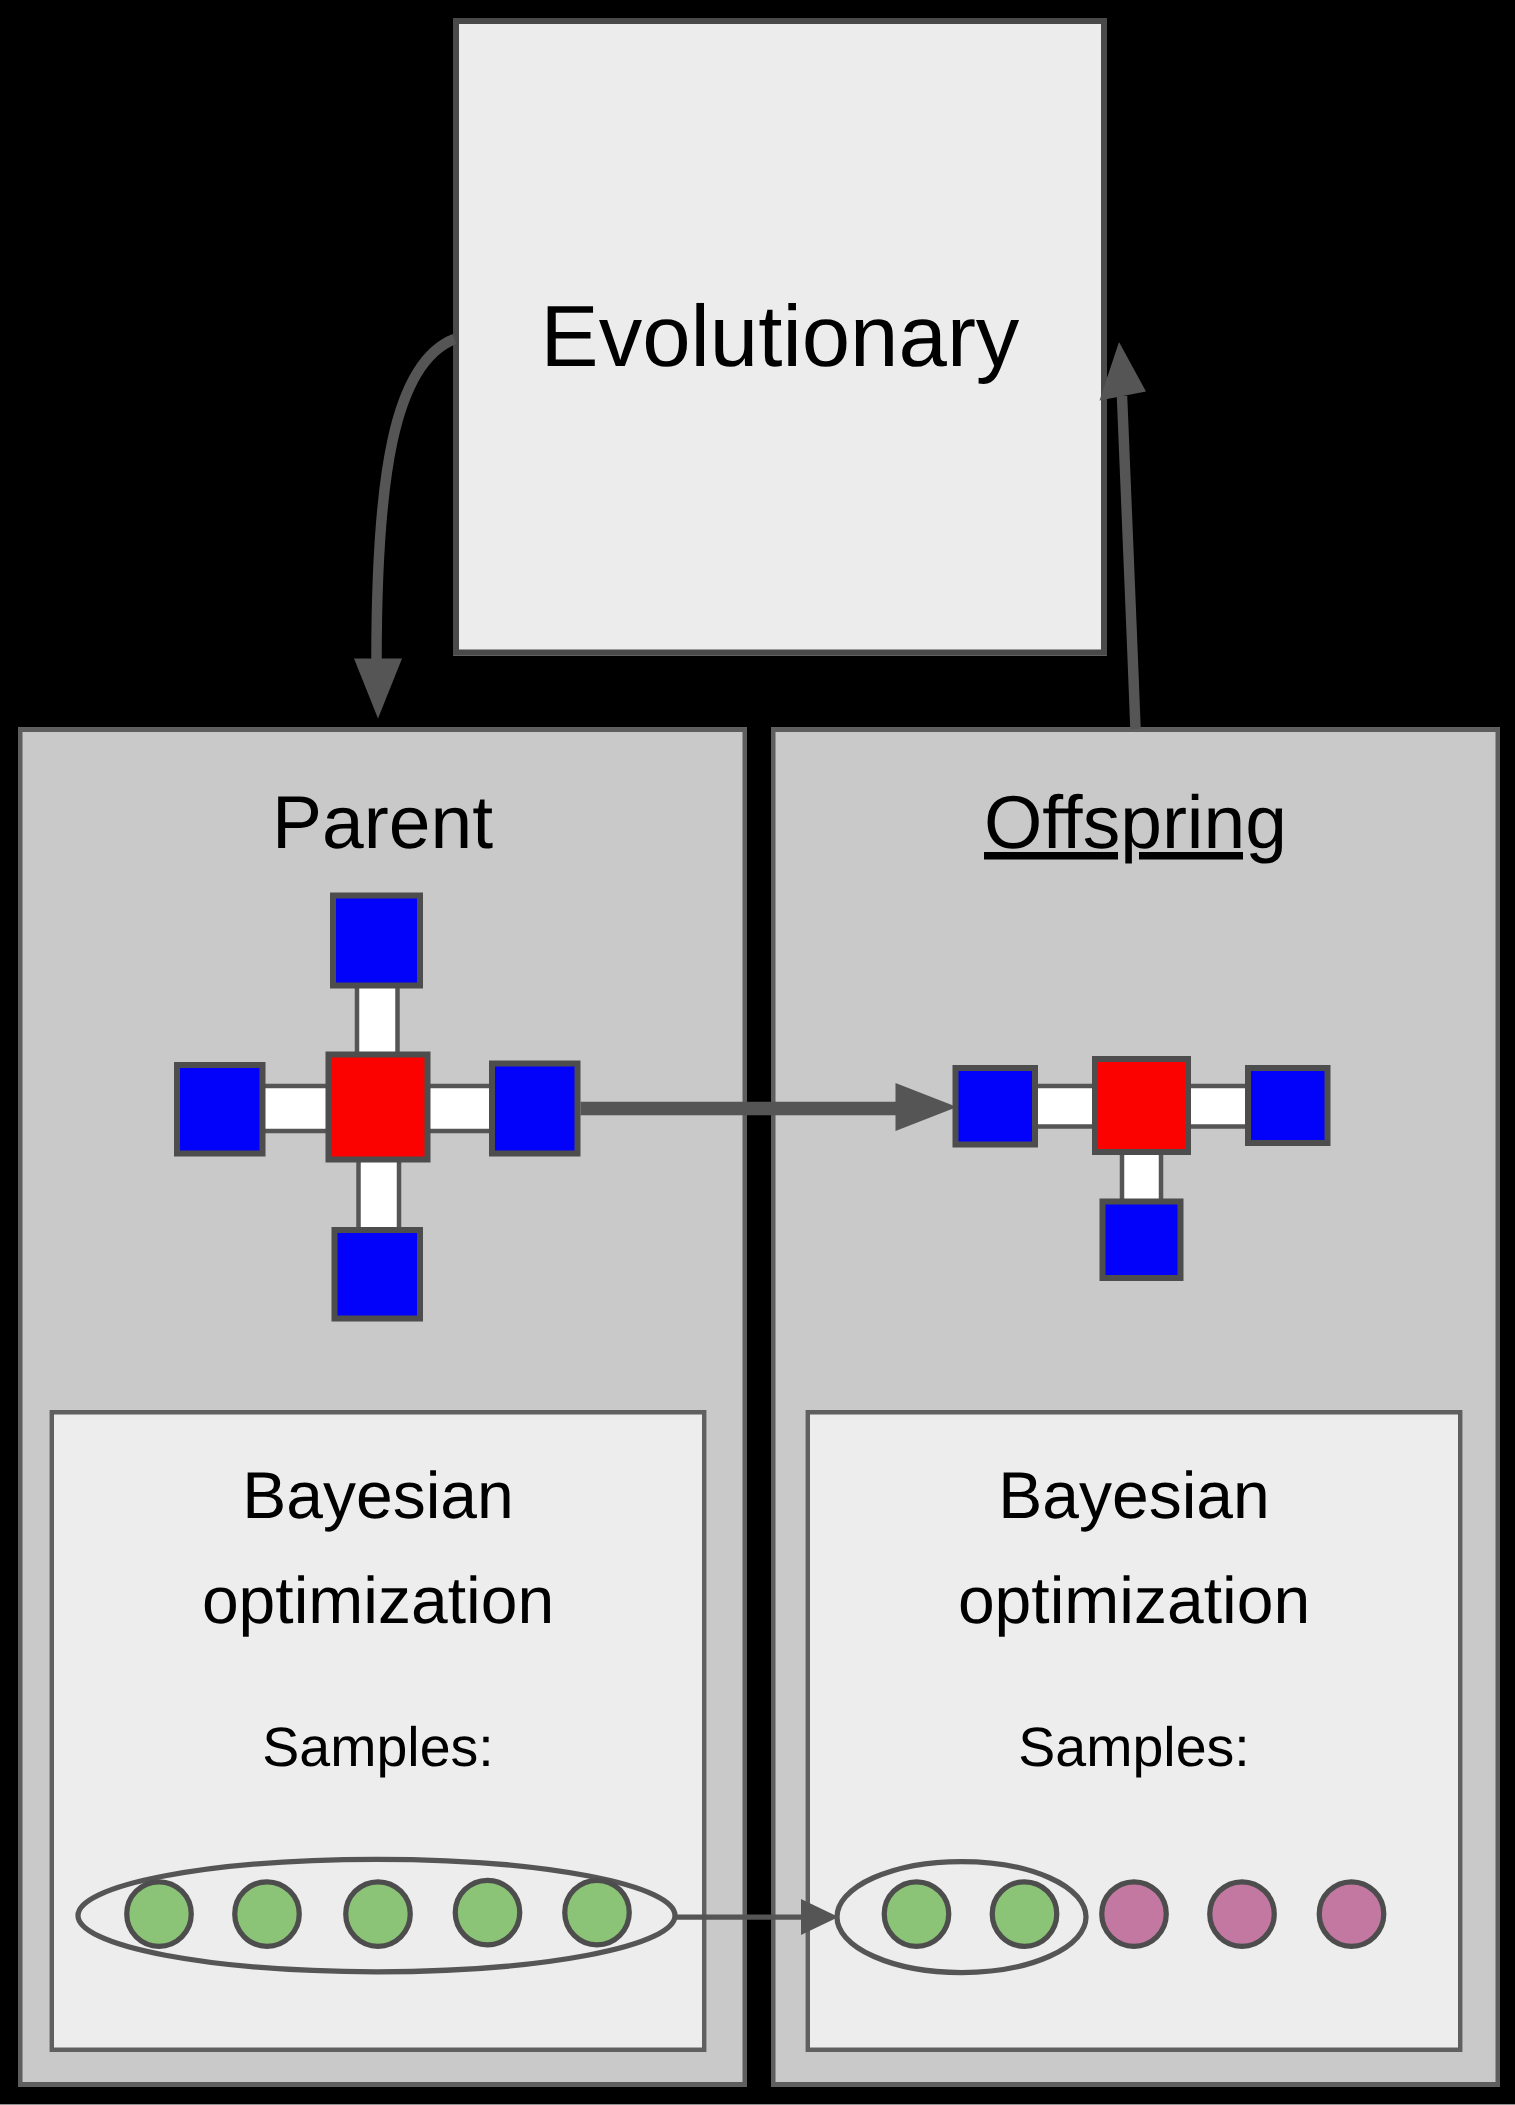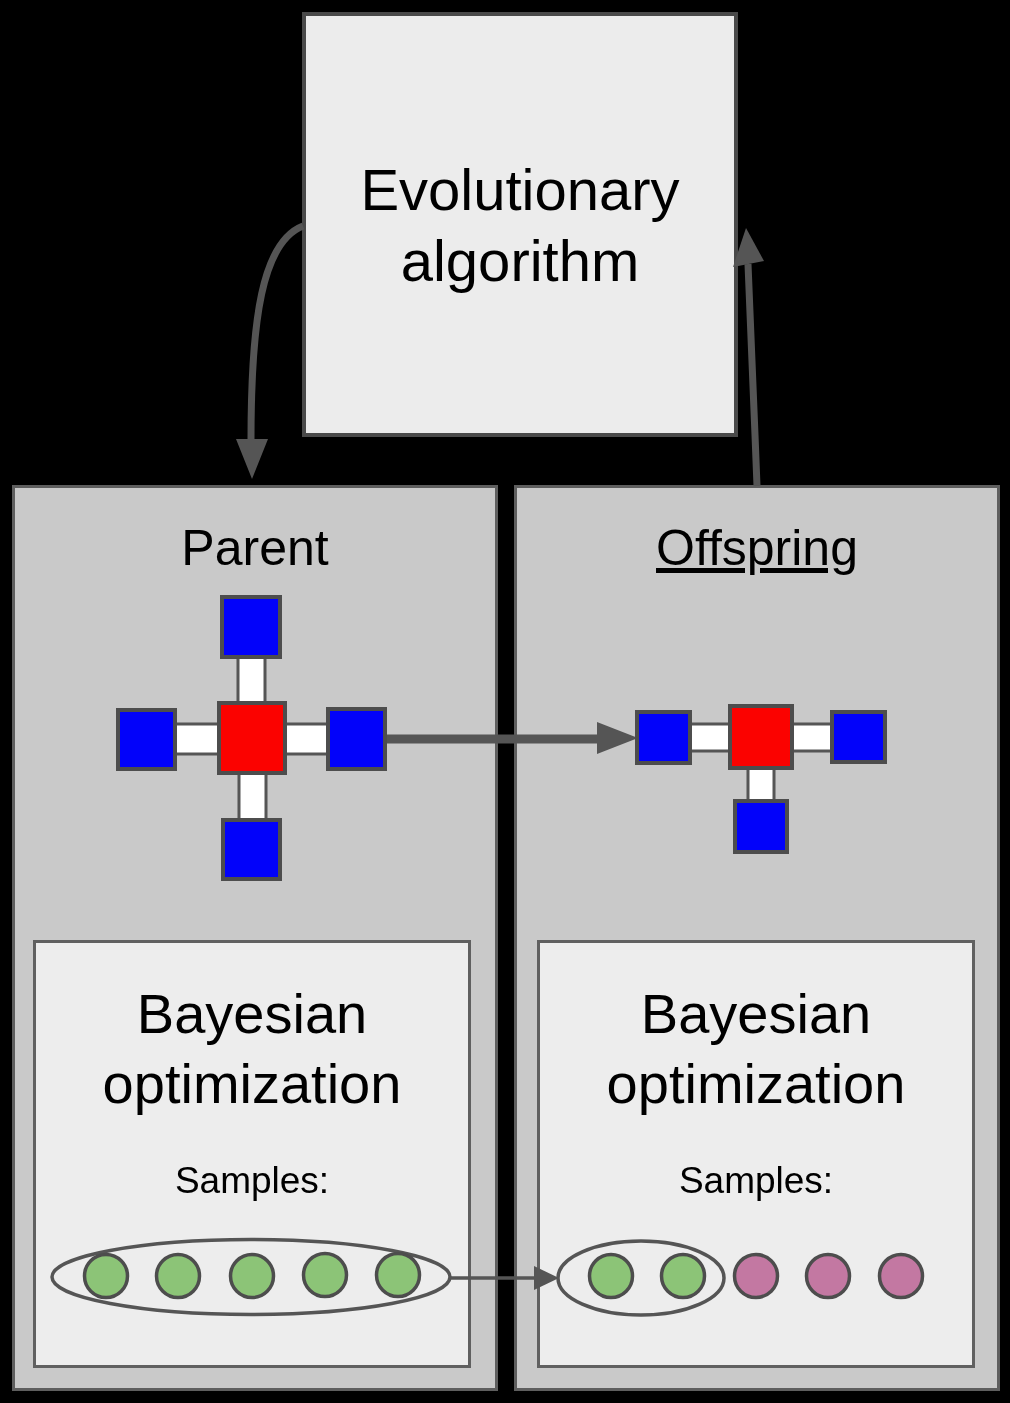--- a/index.html
+++ b/index.html
@@ -20,39 +20,38 @@
   #parent-panel{left:12px;}
   #offspring-panel{left:514px;text-decoration:underline;}
   .panel-title{margin-top:28px;text-align:center;font-size:50px;line-height:64px;}
   .bo-box{
     position:absolute;top:940px;width:438px;height:428px;box-sizing:border-box;
     background:#ededed;border:3px solid #606060;
     display:flex;flex-direction:column;align-items:center;
   }
   #parent-bo{left:33px;}
   #offspring-bo{left:537px;}
-  .bo-title{margin-top:36px;text-align:center;font-size:56px;line-height:70px;}
+  .bo-title{margin-top:20px;text-align:center;font-size:44px;line-height:70px;}
   .samples-label{margin-top:40px;text-align:left;font-size:37px;line-height:44px;}
   #overlay{position:absolute;left:0;top:0;width:1010px;height:1403px;pointer-events:none;}
   .ln{stroke:#555555;fill:none;}
   .hd{fill:#555555;stroke:none;}
   .mod{stroke:#4d4d4d;stroke-width:4;}
   .conn{stroke:#555555;stroke-width:3;}
   .ell{stroke:#555555;stroke-width:3.5;fill:none;}
   .smp{stroke:#4d4d4d;stroke-width:3.5;}
 </style>
 </head>
 <body>
 
 <div id="canvas">
 
   <div class="box-top">
     <div class="title">
       <span style="display:block">Evolutionary</span>
-      <span style="display:block">algorithm</span>
     </div>
   </div>
 
   <div class="panel" id="parent-panel">
     <div class="panel-title">Parent</div>
   </div>
 
   <div class="panel" id="offspring-panel">
     <div class="panel-title">Offspring</div>
   </div>

